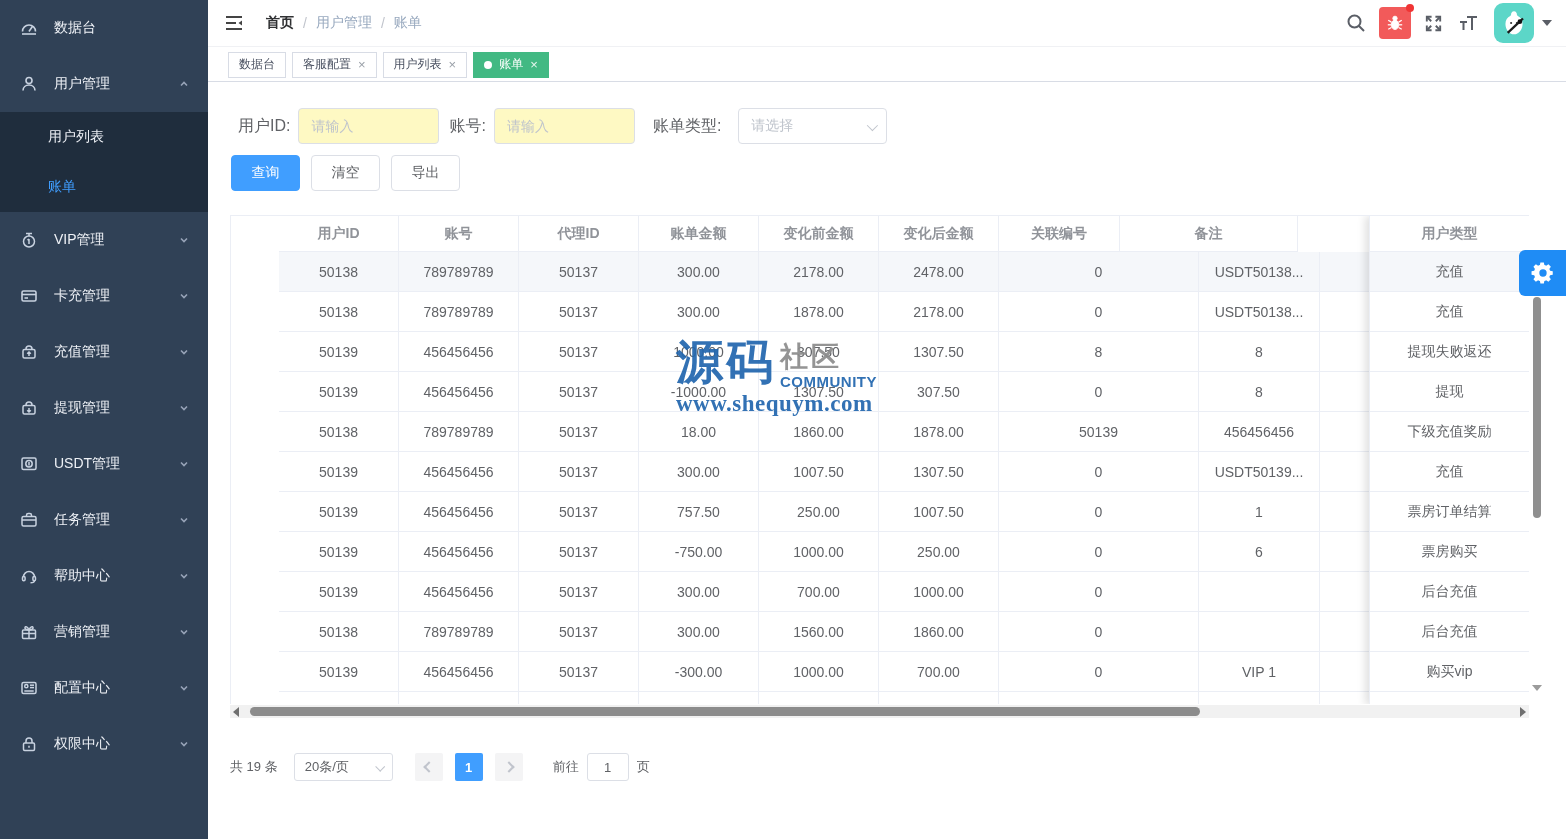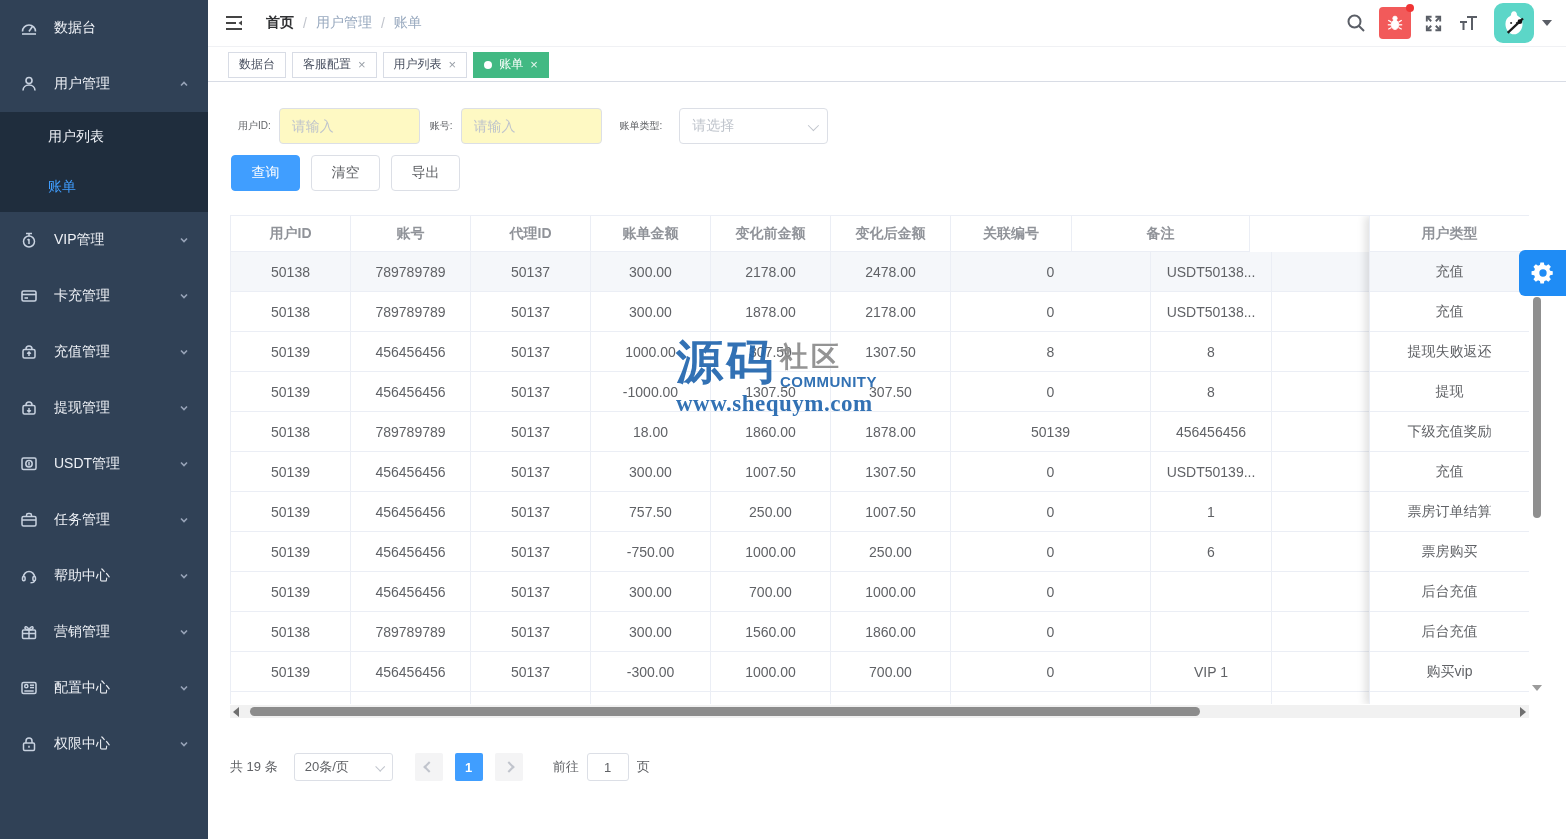--- a/index.html
+++ b/index.html
@@ -48,42 +48,42 @@
   .tab { height:26px; display:inline-flex; align-items:center; padding:0 10px;
     border:1px solid #d8dce5; background:#fff; color:#495060; font-size:12px;
     margin-right:6px; cursor:pointer; }
   .tab .close { margin-left:7px; font-size:13px; color:#9aa0a8; line-height:1; }
   .tab.active { background:#42b983; border-color:#42b983; color:#fff; }
   .tab.active .dot { width:8px; height:8px; border-radius:50%; background:#fff; margin-right:7px; }
   .tab.active .close { color:#e8f7ef; }
 
   
   .filter-row { position:absolute; top:108px; left:30px; height:36px; display:flex; align-items:center; }
-  .f-label { font-size:10px; color:#606266; margin-right:8px; }
+  .f-label { font-size:16px; color:#606266; margin-right:8px; }
   .f-input { width:141px; height:36px; border:1px solid #dcdfe6; border-radius:4px;
     padding:0 12px; font-size:14px; color:#606266; outline:none; background:#fef9c3;
     font-family:inherit; }
   .f-input::placeholder { color:#bfc4cc; }
   .f-select { position:relative; width:149px; height:36px; border:1px solid #dcdfe6;
     border-radius:4px; display:flex; align-items:center; padding:0 12px; cursor:pointer; }
   .f-select .ph { color:#bfc4cc; font-size:14px; }
   .f-select .sel-arrow { position:absolute; right:11px; top:14px; width:8px; height:8px;
     border-right:1.5px solid #c0c4cc; border-bottom:1.5px solid #c0c4cc; transform:rotate(45deg) translateY(-2px); }
   .gap1 { margin-left:10px; } .gap2 { margin-left:18px; } .gap3 { margin-left:9px; }
 
   .btn-row { position:absolute; top:155px; left:23px; display:flex; }
   .btn { height:36px; min-width:69px; padding:0 18px; border-radius:4px; font-size:14px;
     display:flex; align-items:center; justify-content:center; cursor:pointer; margin-right:11px;
     font-family:inherit; }
   .btn.primary { background:#409eff; color:#fff; border:1px solid #409eff; }
   .btn.plain { background:#fff; color:#606266; border:1px solid #dcdfe6; }
 
   
   .tbl-wrap { position:absolute; top:215px; left:22px; width:1299px; height:489px;
-    overflow:hidden; border-top:1px solid #ebeef5; border-left:1px solid #ebeef5; }
+    overflow:hidden; border-top:1px solid #ebeef5; border-left:1px solid #ebeef5;padding-left:48px; }
   .tbl-main { width:1420px; }
   .tr { display:flex; }
   .th,.td { border-right:1px solid #ebeef5; border-bottom:1px solid #ebeef5;
     display:flex; align-items:center; justify-content:center; font-size:14px; overflow:hidden; }
   .th { height:36px; color:#909399; font-weight:bold; background:#fff; }
   .td { height:40px; color:#606266; background:#fff; }
   .tr.hover .td { background:#f5f7fa; }
   .tr.partial .td { height:13px; border-bottom:none; }
 
   .tbl-fixed { position:absolute; top:0; right:0; width:160px; background:#fff;

